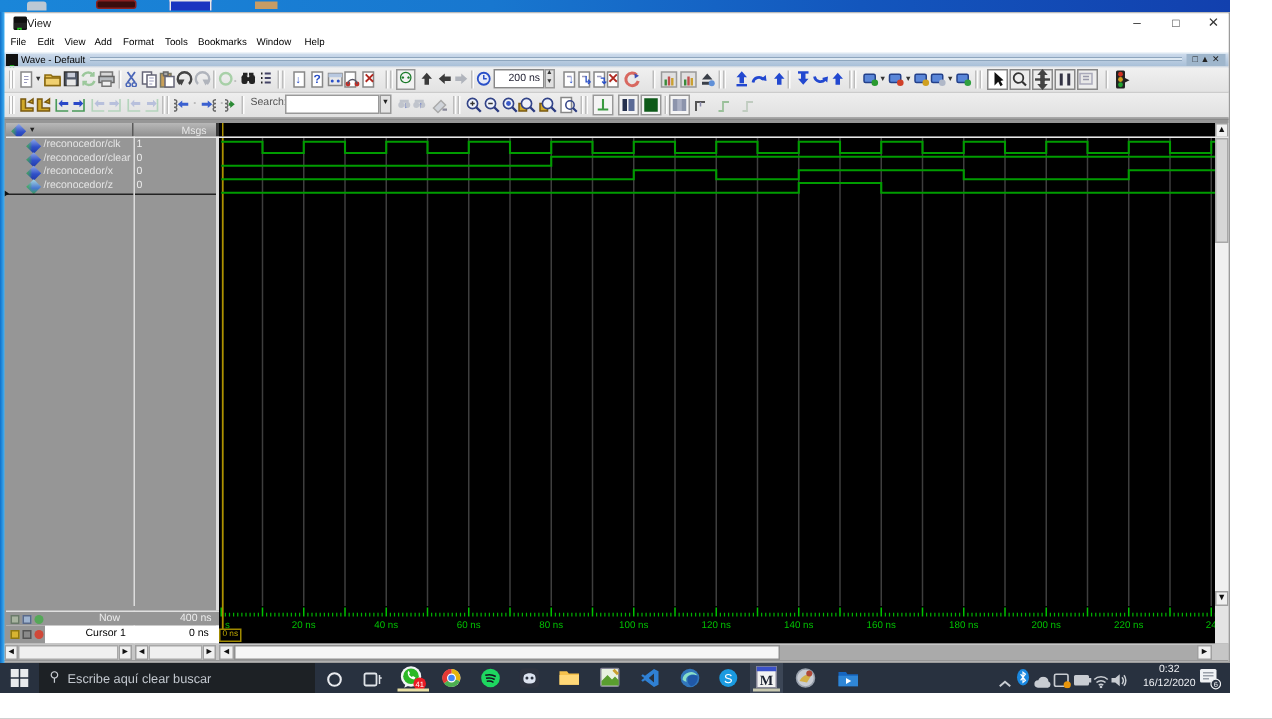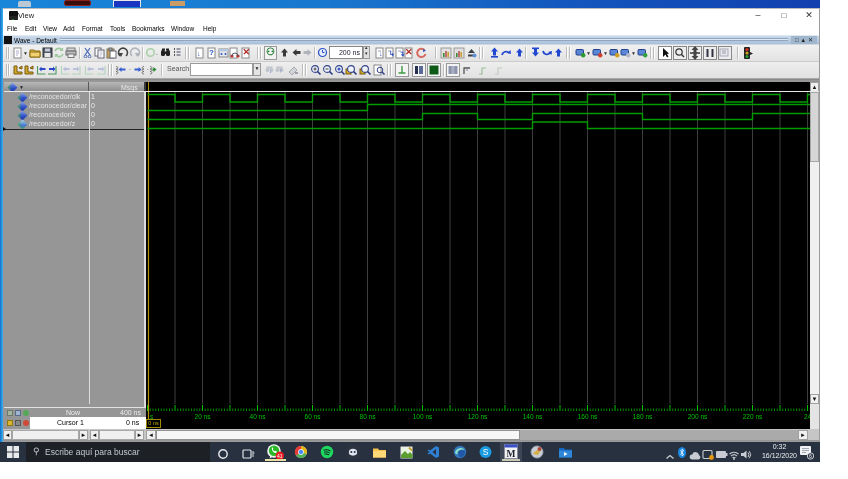--- a/index.html
+++ b/index.html
@@ -1083,21 +1083,21 @@
 
   <div id="taskbar" class="abs"></div>
   <div id="searchbox" class="abs"></div>
   <svg class="abs" style="left:7px;top:446px;" width="12" height="12" viewBox="0 0 12 12">
     <rect x="0" y="0" width="5.5" height="5.5" fill="#e8eaec"></rect>
       <rect x="6.5" y="0" width="5.5" height="5.5" fill="#e8eaec"></rect>
     <rect x="0" y="6.5" width="5.5" height="5.5" fill="#e8eaec"></rect>
       <rect x="6.5" y="6.5" width="5.5" height="5.5" fill="#e8eaec"></rect>
   </svg>
   <span class="abs" style="left:33px;top:446px;color:#c8ccd2;font-size:9px;">⚲</span>
-  <span class="abs" style="left:45px;top:447px;color:#c3c8cf;font-size:8.5px;">Escribe aquí para buscar</span>
+  <span class="abs" style="left:45px;top:447px;color:#c3c8cf;font-size:8.5px;">Escribe aquí clear buscar</span>
   <div id="trayicons">
       <div>
         <span class="abs" style="left:217px;top:446px;"><svg width="12" height="12">
             <circle cx="6" cy="6" r="4.2" fill="none" stroke="#e8eaee" stroke-width="1.4"></circle>
           </svg></span>
         <span class="abs" style="left:242px;top:446px;"><svg width="13" height="12">
             <rect x="1" y="2" width="8" height="8" rx="1" fill="none" stroke="#dfe3e8" stroke-width="1.2"></rect>
             <path d="M11 3 v6 M11.5 5 h1" stroke="#dfe3e8" stroke-width="1"></path>
           </svg></span>
         <span class="abs" style="left:267px;top:444px;"><svg width="18" height="17">

